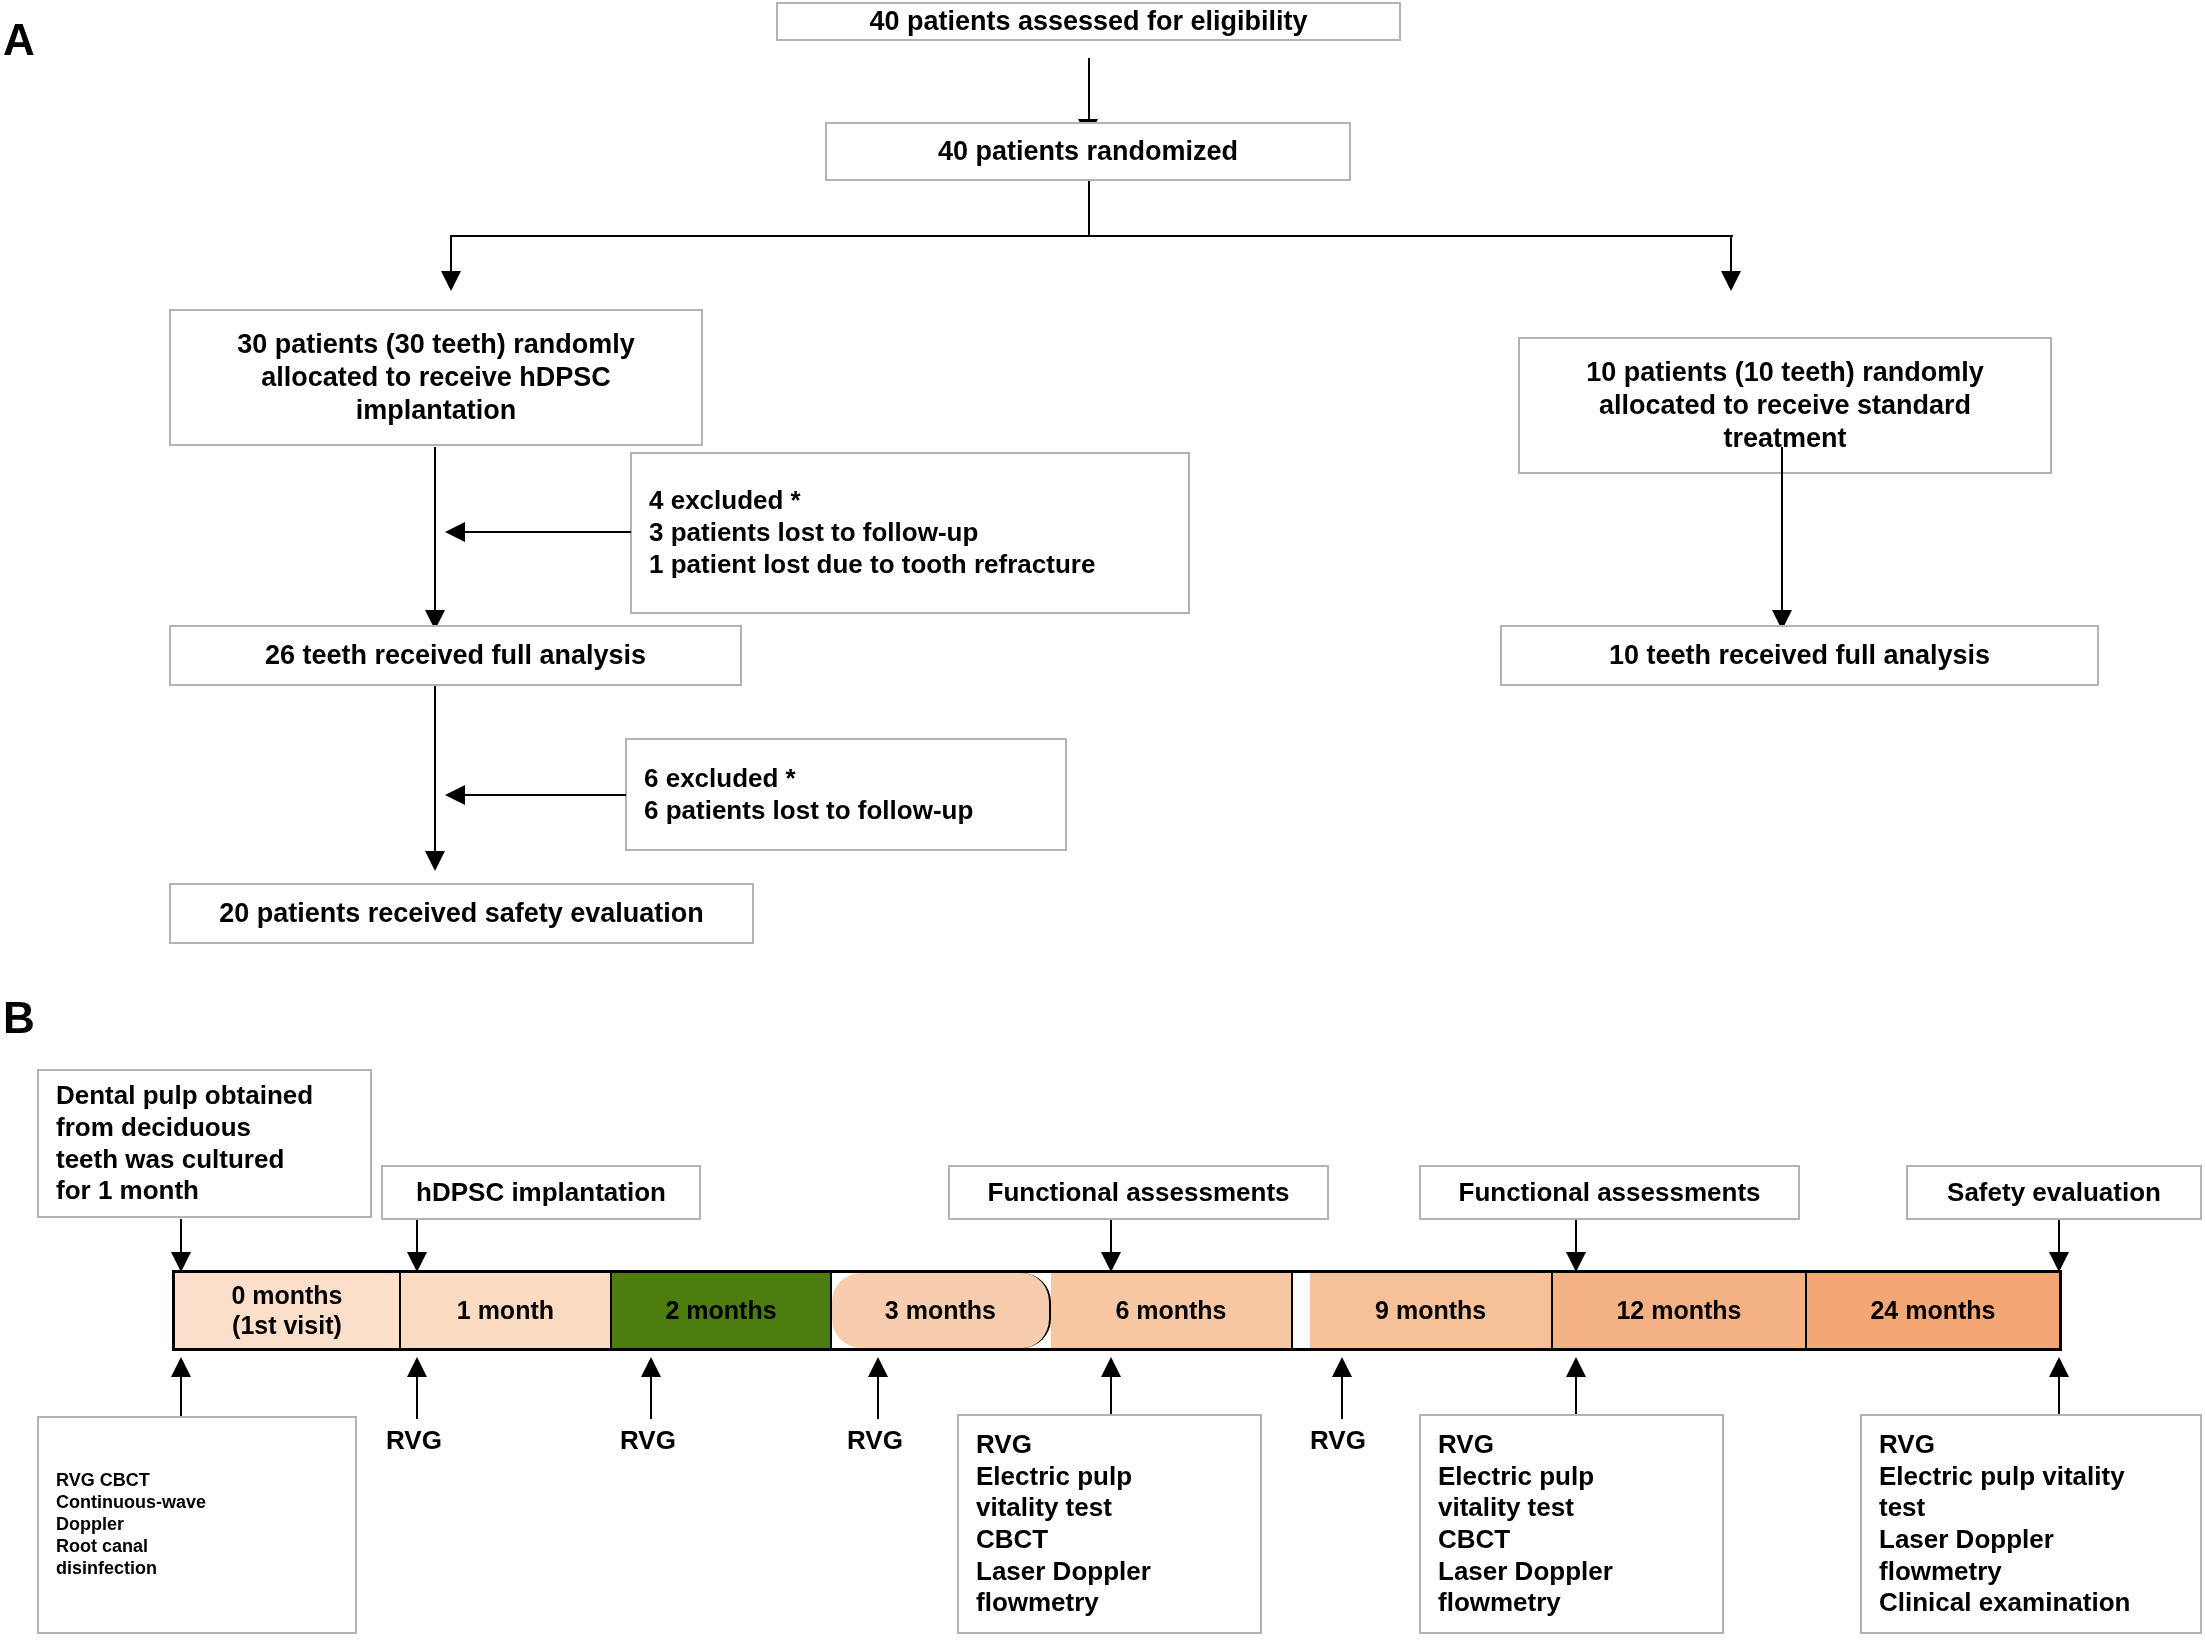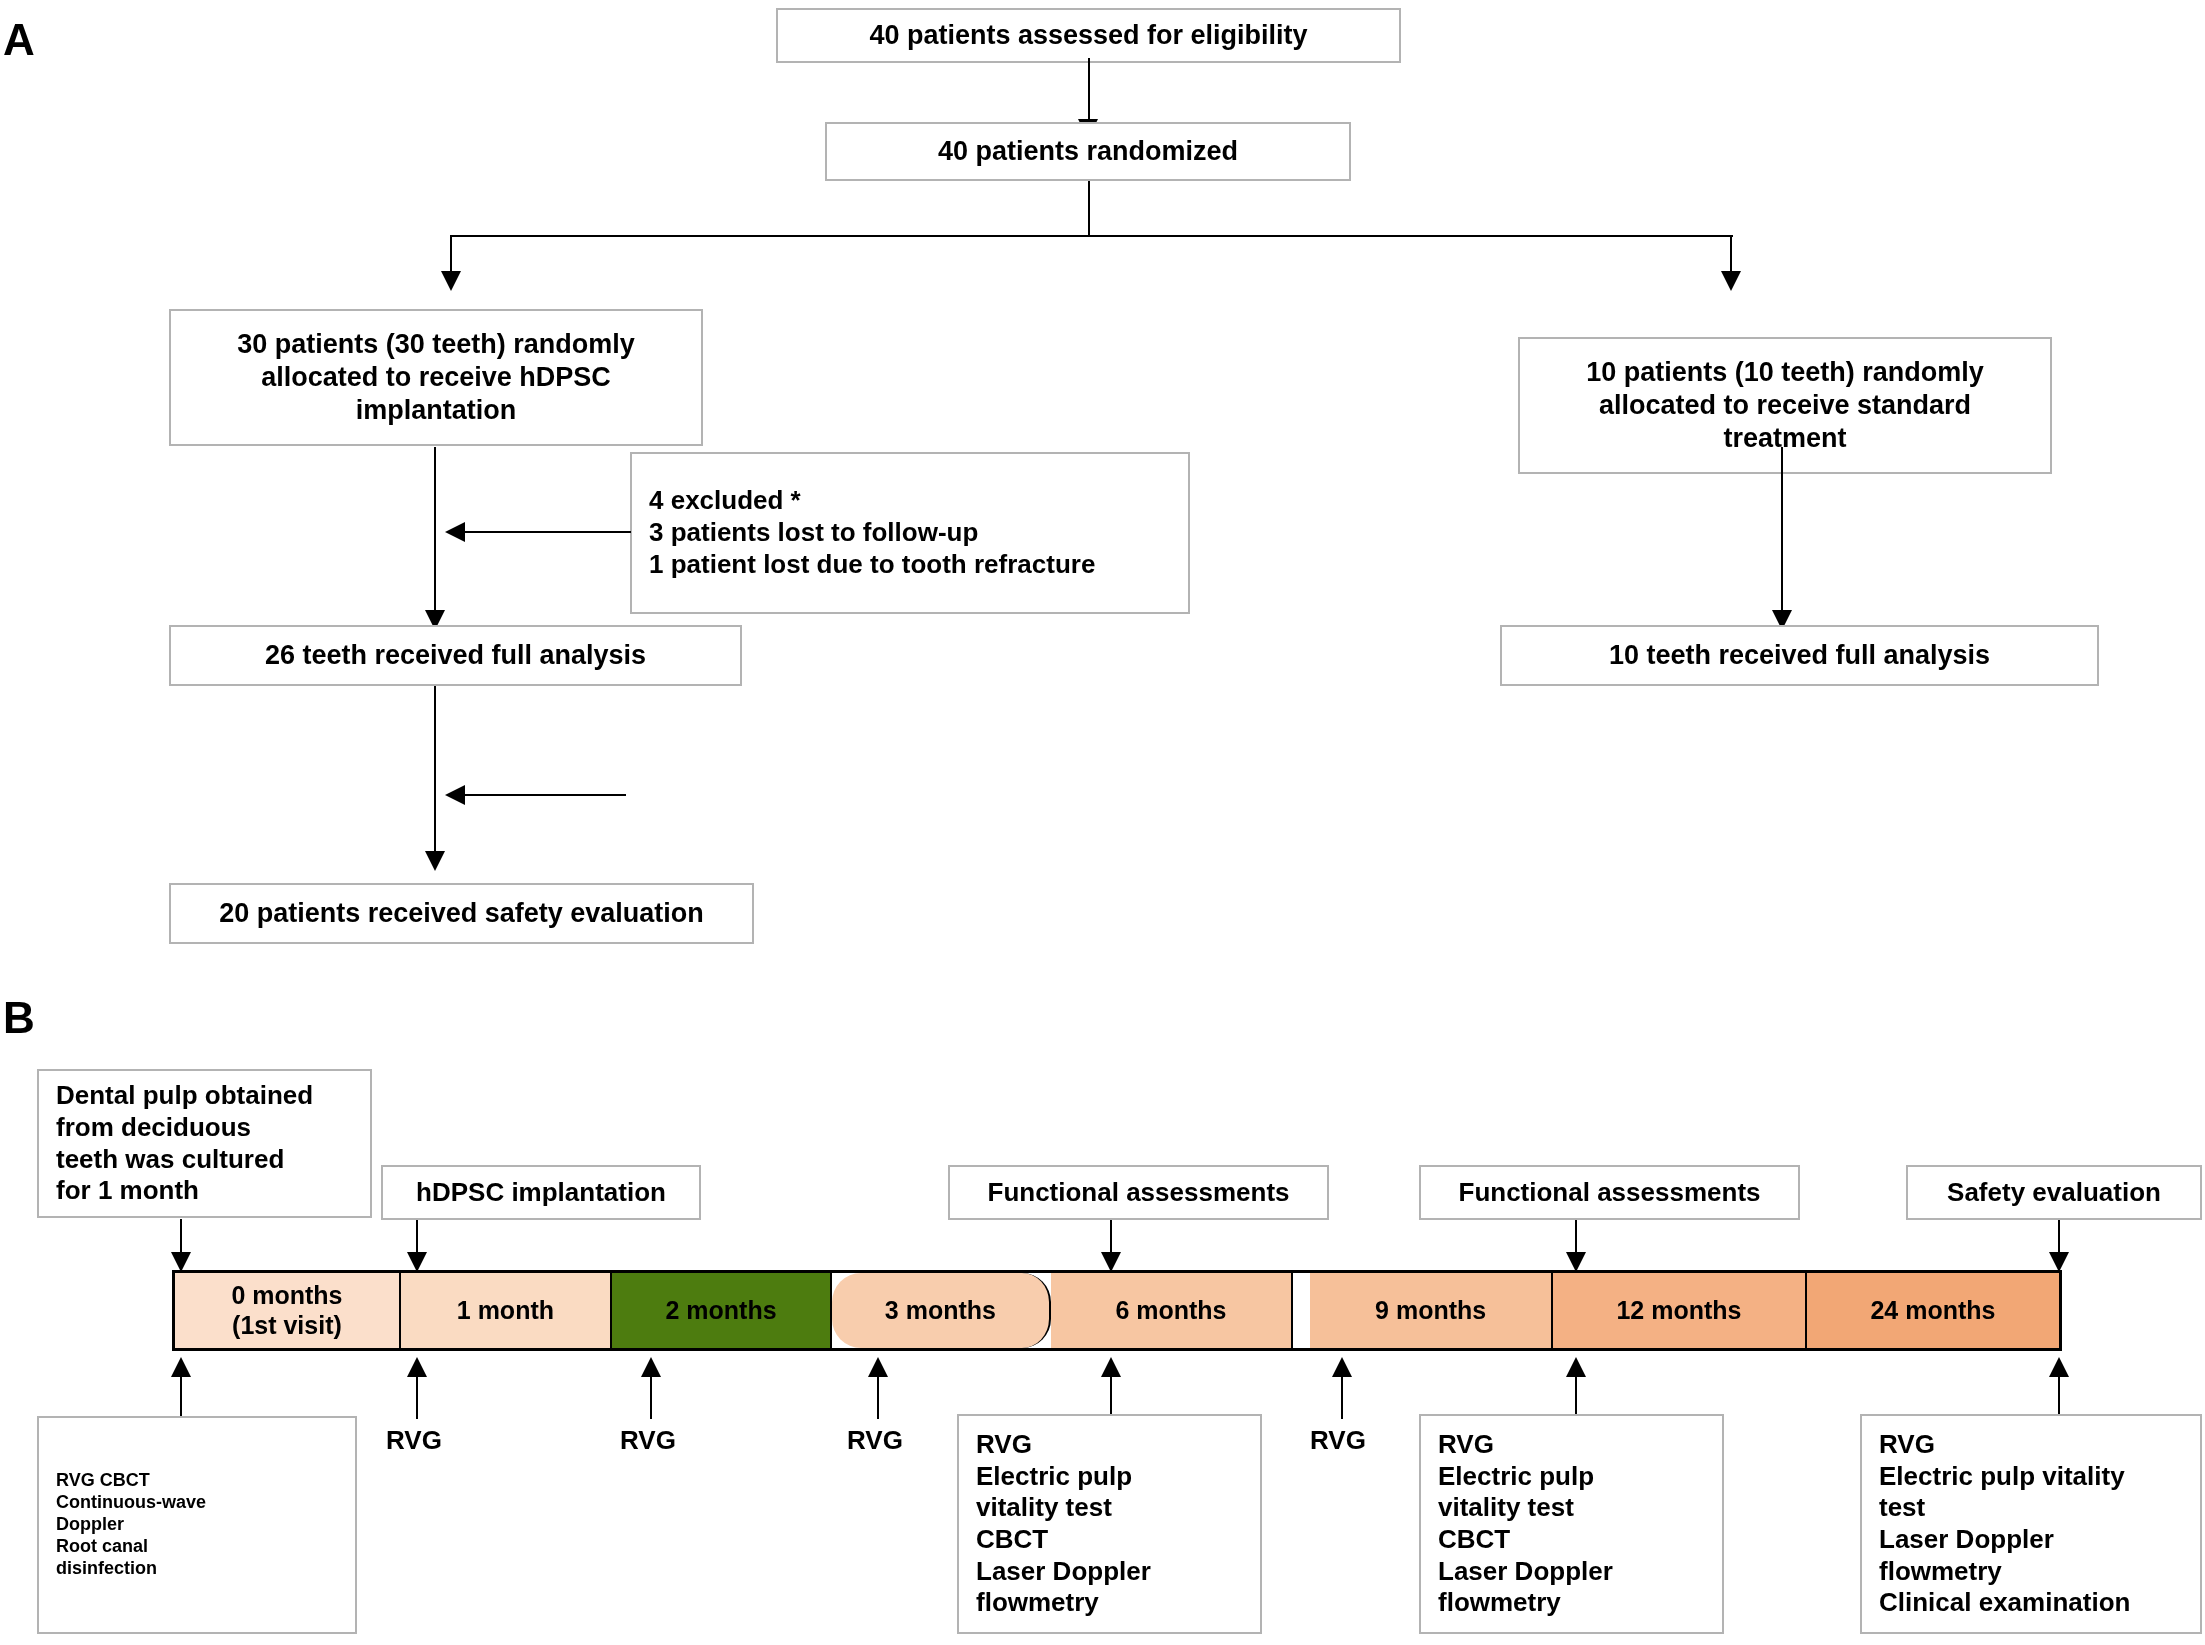--- a/index.html
+++ b/index.html
@@ -84,21 +84,21 @@
     line-height:1;
   }
 </style>
 </head>
 <body>
 
 <div class="stage">
 
   <div class="panel-letter" style="left:3px;top:18.3px;">A</div>
 
-  <div class="box center" style="left:776px;top:8px;width:625px;height:55px;font-size:27px;">40 patients assessed for eligibility</div>
+  <div class="box center" style="left:776px;top:2px;width:625px;height:39px;font-size:27px;">40 patients assessed for eligibility</div>
 
   <div class="vline" style="left:1088px;top:58px;height:73px;"></div>
   <div class="arrow-down" style="left:1078px;top:119px;"></div>
 
   <div class="box center" style="left:825px;top:122px;width:526px;height:59px;font-size:27px;">40 patients randomized</div>
 
   <div class="vline" style="left:1088px;top:181px;height:55px;"></div>
   <div class="hline" style="left:450px;top:235px;width:1283px;"></div>
   <div class="vline" style="left:450px;top:235px;height:47px;"></div>
   <div class="arrow-down" style="left:441px;top:271px;"></div>
@@ -125,20 +125,22 @@
   <div class="box center" style="left:169px;top:625px;width:573px;height:61px;font-size:27px;">26 teeth received full analysis</div>
 
   <div class="vline" style="left:1781px;top:447px;height:174px;"></div>
   <div class="arrow-down" style="left:1772px;top:610px;"></div>
 
   <div class="box center" style="left:1500px;top:625px;width:599px;height:61px;font-size:27px;">10 teeth received full analysis</div>
 
   <div class="vline" style="left:434px;top:686px;height:175px;"></div>
   <div class="arrow-down" style="left:425px;top:851px;"></div>
 
+  <div class="box left" style="left:625px;top:738px;width:442px;height:113px;font-size:26px;padding:0 17px;">6 excluded *
+6 patients  lost to follow-up</div>
   <div class="hline" style="left:454px;top:794px;width:172px;"></div>
   <div class="arrow-left" style="left:445px;top:785px;"></div>
 
   <div class="box center" style="left:169px;top:883px;width:585px;height:61px;font-size:27px;">20 patients received  safety evaluation</div>
 
   <div class="panel-letter" style="left:3px;top:996px;">B</div>
 
   <div class="box left" style="left:37px;top:1069px;width:335px;height:149px;font-size:26px;padding:0 17px;">Dental pulp obtained
 from deciduous
 teeth was cultured

